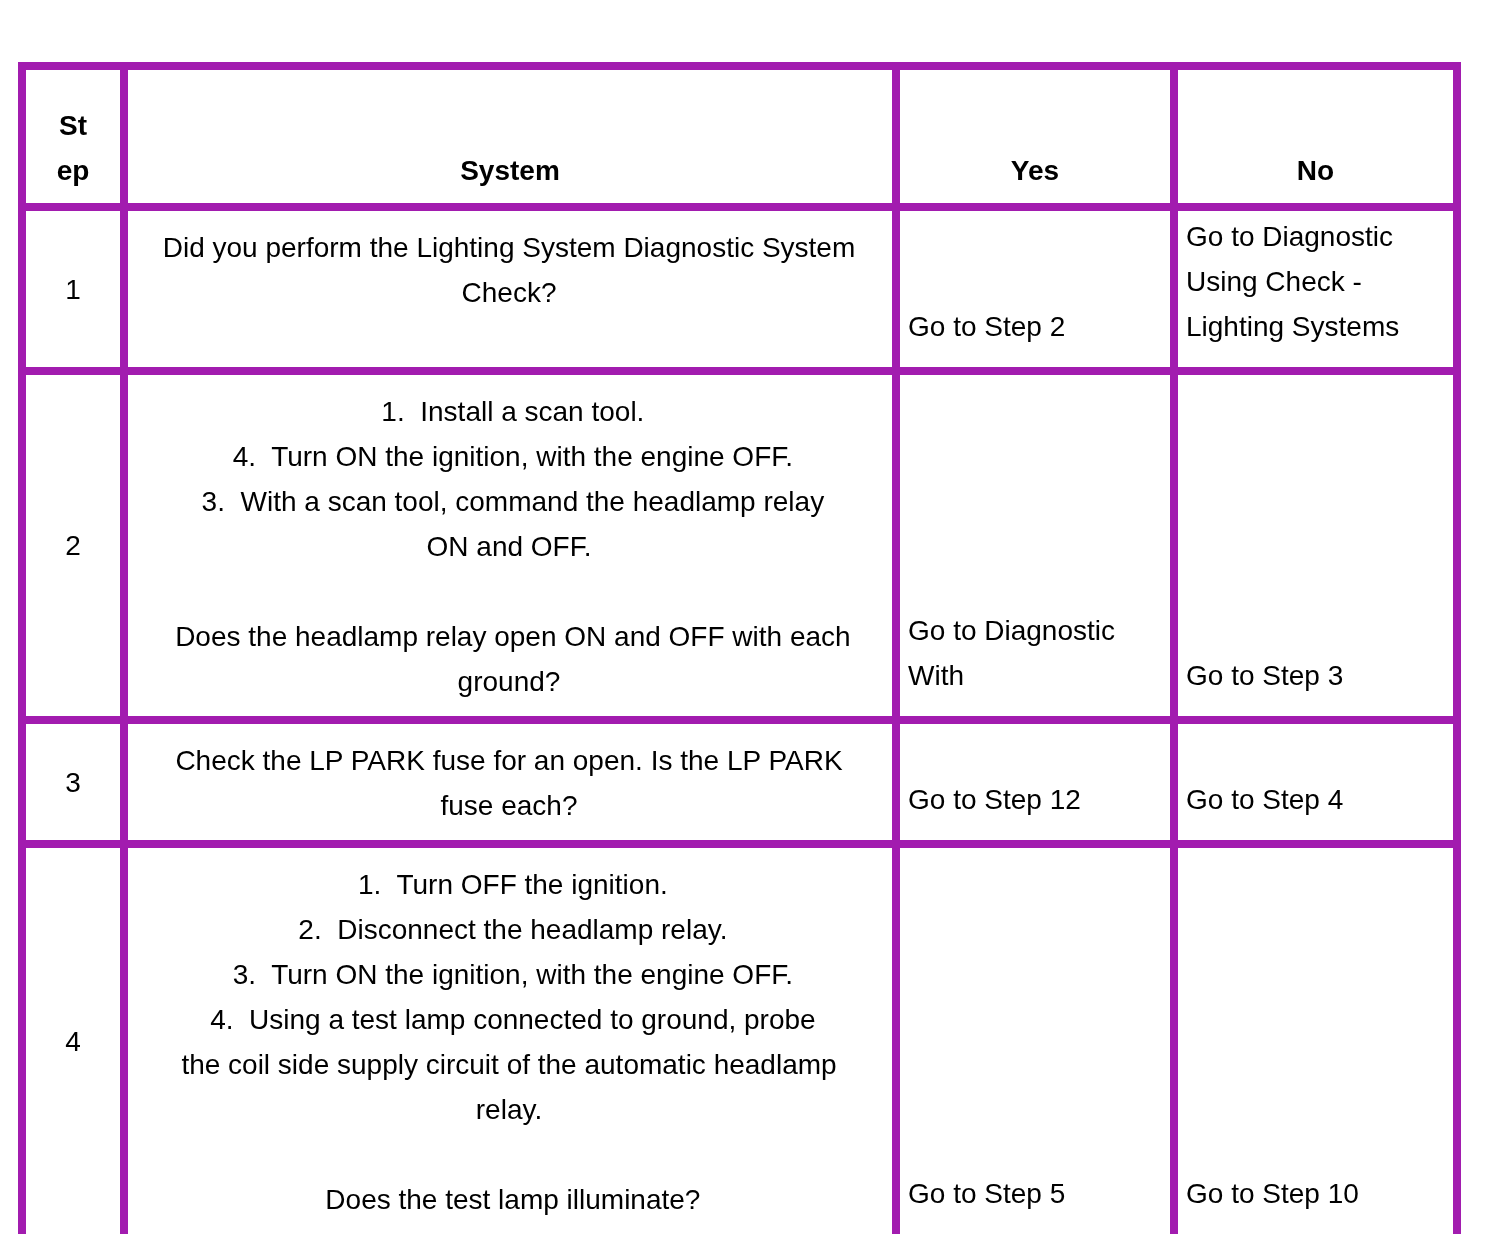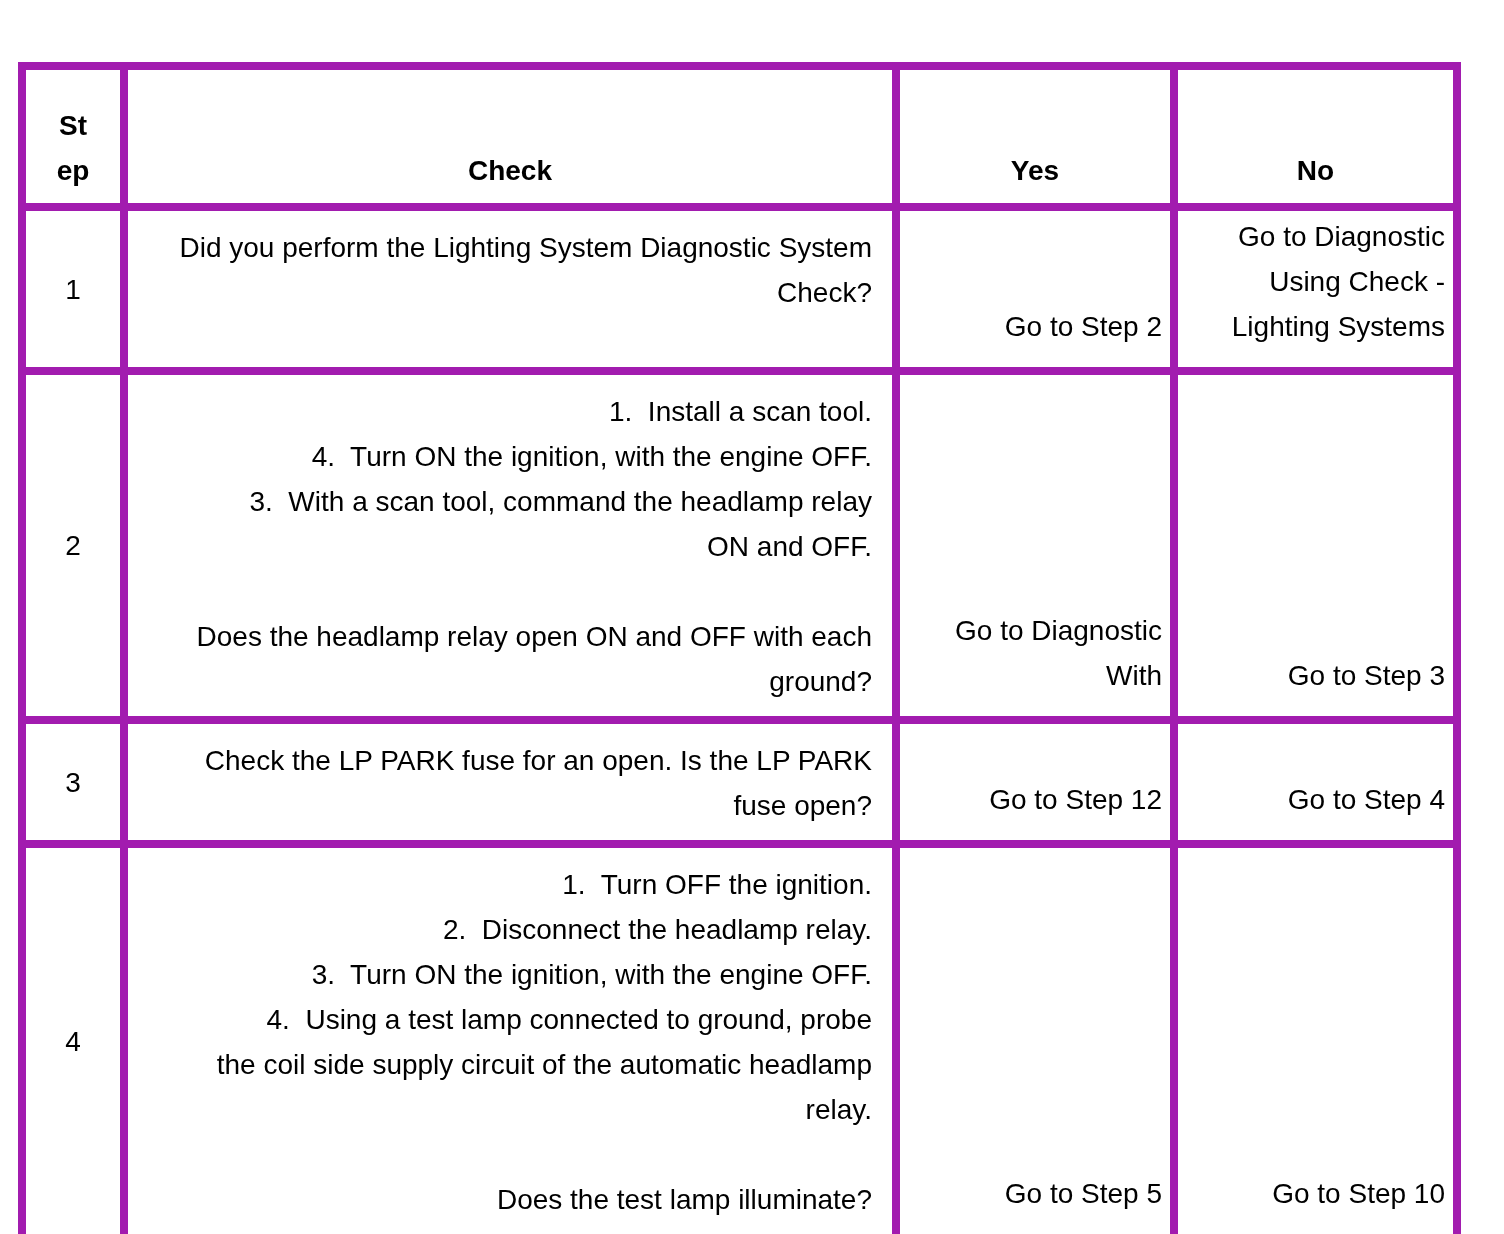--- a/index.html
+++ b/index.html
@@ -50,67 +50,67 @@
     text-align: center;
     vertical-align: bottom;
     padding: 0 4px 10px 4px;
   }
   td.step-cell {
     text-align: center;
     vertical-align: middle;
     padding: 0;
   }
   td.action-cell {
-    text-align: right;
+    text-align: center;
     vertical-align: top;
     padding: 14px 20px 12px 18px;
   }
   td.yes-cell, td.no-cell {
-    text-align: right;
+    text-align: left;
     vertical-align: bottom;
     padding: 0 8px 18px 8px;
   }
   .ln { min-height: 45px; }
 </style>
 </head>
 <body>
 
 <div class="page">
   <table class="diag">
     <colgroup>
       <col class="c-step">
       <col class="c-action">
       <col class="c-yes">
       <col class="c-no">
     </colgroup>
     <tbody>
       <tr class="r-header">
         <th class="hcell"><div class="ln">St</div><div class="ln">ep</div></th>
-        <th class="hcell"><div class="ln">Check</div></th>
+        <th class="hcell"><div class="ln">System</div></th>
         <th class="hcell"><div class="ln">Yes</div></th>
         <th class="hcell"><div class="ln">No</div></th>
       </tr>
 
       <tr class="r-1">
         <td class="step-cell"><div class="ln">1</div></td>
         <td class="action-cell"><div class="ln">Did you perform the Lighting System Diagnostic System</div><div class="ln">Check?</div></td>
         <td class="yes-cell"><div class="ln">Go to Step 2</div></td>
         <td class="no-cell"><div class="ln">Go to Diagnostic</div><div class="ln">Using Check -</div><div class="ln">Lighting Systems</div></td>
       </tr>
 
       <tr class="r-2">
         <td class="step-cell"><div class="ln">2</div></td>
         <td class="action-cell"><div class="ln"> 1.  Install a scan tool.</div><div class="ln"> 4.  Turn ON the ignition, with the engine OFF.</div><div class="ln"> 3.  With a scan tool, command the headlamp relay</div><div class="ln">ON and OFF.</div><div class="ln">&nbsp;</div><div class="ln"> Does the headlamp relay open ON and OFF with each</div><div class="ln">ground?</div></td>
         <td class="yes-cell"><div class="ln">Go to Diagnostic</div><div class="ln">With</div></td>
         <td class="no-cell"><div class="ln">Go to Step 3</div></td>
       </tr>
 
       <tr class="r-3">
         <td class="step-cell"><div class="ln">3</div></td>
-        <td class="action-cell"><div class="ln">Check the LP PARK fuse for an open. Is the LP PARK</div><div class="ln">fuse open?</div></td>
+        <td class="action-cell"><div class="ln">Check the LP PARK fuse for an open. Is the LP PARK</div><div class="ln">fuse each?</div></td>
         <td class="yes-cell"><div class="ln">Go to Step 12</div></td>
         <td class="no-cell"><div class="ln">Go to Step 4</div></td>
       </tr>
 
       <tr class="r-4">
         <td class="step-cell"><div class="ln">4</div></td>
         <td class="action-cell"><div class="ln"> 1.  Turn OFF the ignition.</div><div class="ln"> 2.  Disconnect the headlamp relay.</div><div class="ln"> 3.  Turn ON the ignition, with the engine OFF.</div><div class="ln"> 4.  Using a test lamp connected to ground, probe</div><div class="ln">the coil side supply circuit of the automatic headlamp</div><div class="ln">relay.</div><div class="ln">&nbsp;</div><div class="ln"> Does the test lamp illuminate?</div></td>
         <td class="yes-cell"><div class="ln">Go to Step 5</div></td>
         <td class="no-cell"><div class="ln">Go to Step 10</div></td>
       </tr>

